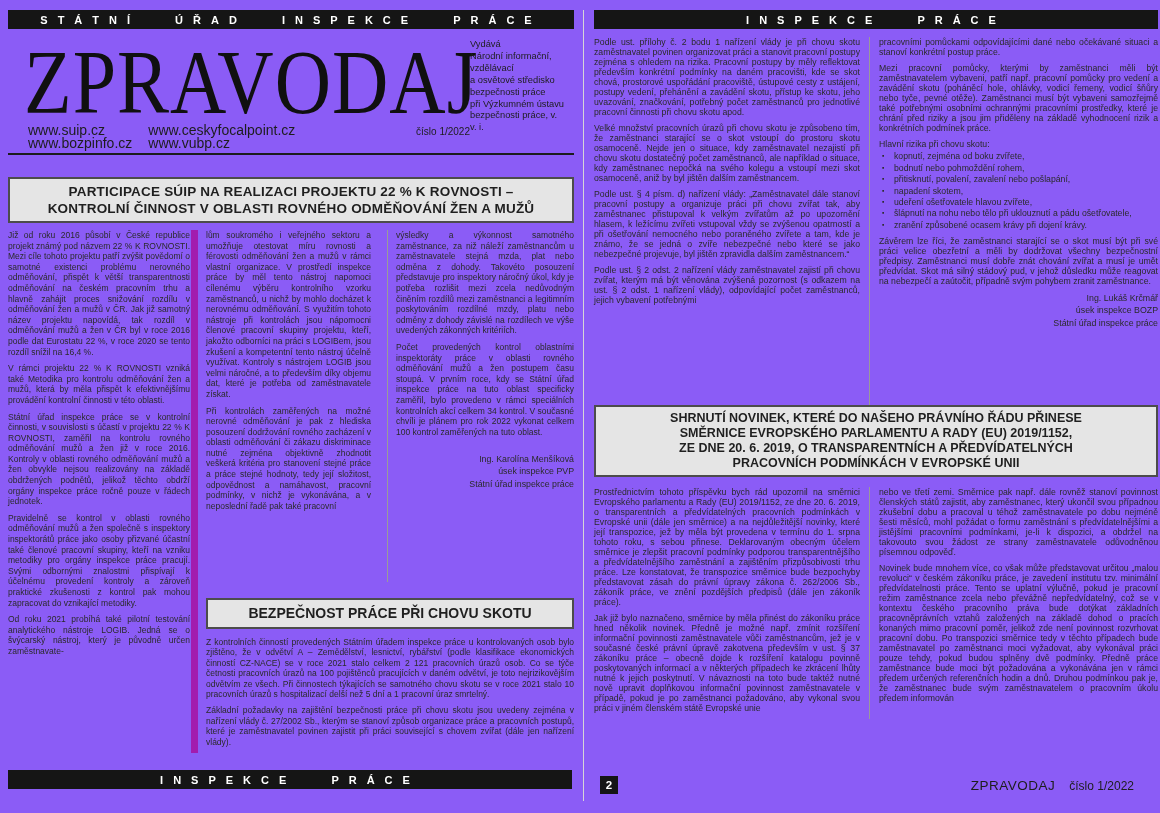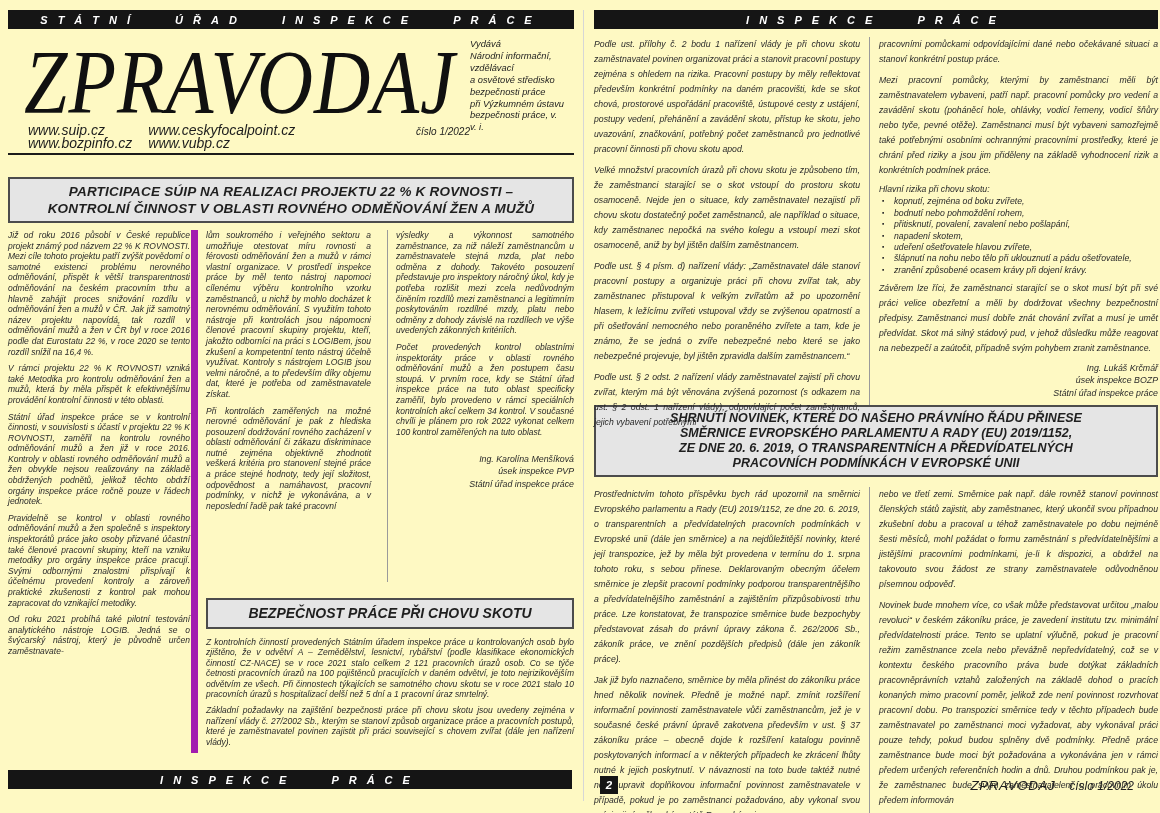--- a/index.html
+++ b/index.html
@@ -1,20 +1,20 @@
 <!DOCTYPE html>
 <html><head>
 <meta charset="utf-8">
 <style>
   * { box-sizing: border-box; margin: 0; padding: 0; }
   html, body { background: #ffffff; }
   .sheet {
     position: relative; width: 1160px; height: 813px;
-    background: #fef9c3; overflow: hidden;
-    font-family: "Liberation Sans", sans-serif; color: #222; font-style: italic;
+    background: #8b5cf6; overflow: hidden;
+    font-family: "Liberation Sans", sans-serif; color: #222;
   }
   .page { position: absolute; top: 10px; }
   .page-left  { left: 8px;  width: 566px; height: 781px; }
   .page-right { left: 594px; width: 564px; height: 793px; }
   .page-gap-rule { position: absolute; left: 583px; top: 10px; bottom: 12px; width: 1px; background: #d6d6d6; }
 
   
   .banner {
     background: #151515; color: #fff; height: 19px;
     display: flex; align-items: center; justify-content: center;
@@ -65,21 +65,21 @@
 
   .signature { text-align: right; font-size: 8.8px; line-height: 12.2px; white-space: pre-line; color: #2a2a2a; }
   .sig-a1 { margin-top: 16px; }
   .sig-skot { margin-top: 2px; }
 
   
   .rp-upper { display: flex; margin-top: 8px; height: 368px; }
   .rp-lower { display: flex; margin-top: 10px; }
   .rp-colA { width: 276px; padding-right: 9px; border-right: 1px solid #9a9a9a; }
   .rp-colB { flex: 1; padding-left: 9px; }
-  .page-right p { font-size: 8.7px; line-height: 15px; color: #2a2a2a; }
+  .page-right p { font-size: 8.7px; line-height: 10px; color: #2a2a2a; }
   .risks-heading { font-size: 8.7px; line-height: 10.4px; margin-bottom: 2px; color: #2a2a2a; }
   .risk-item {
     position: relative; padding-left: 15px; font-size: 8.7px; line-height: 10.4px;
     text-align: left; color: #2a2a2a; margin-bottom: 1px;
   }
   .risk-item::before { content: "▪"; position: absolute; left: 3px; top: 0; font-size: 6.5px; }
 
   .rp-footer {
     position: absolute; left: 6px; right: 24px; top: 766px;
     display: flex; justify-content: space-between; align-items: center;

